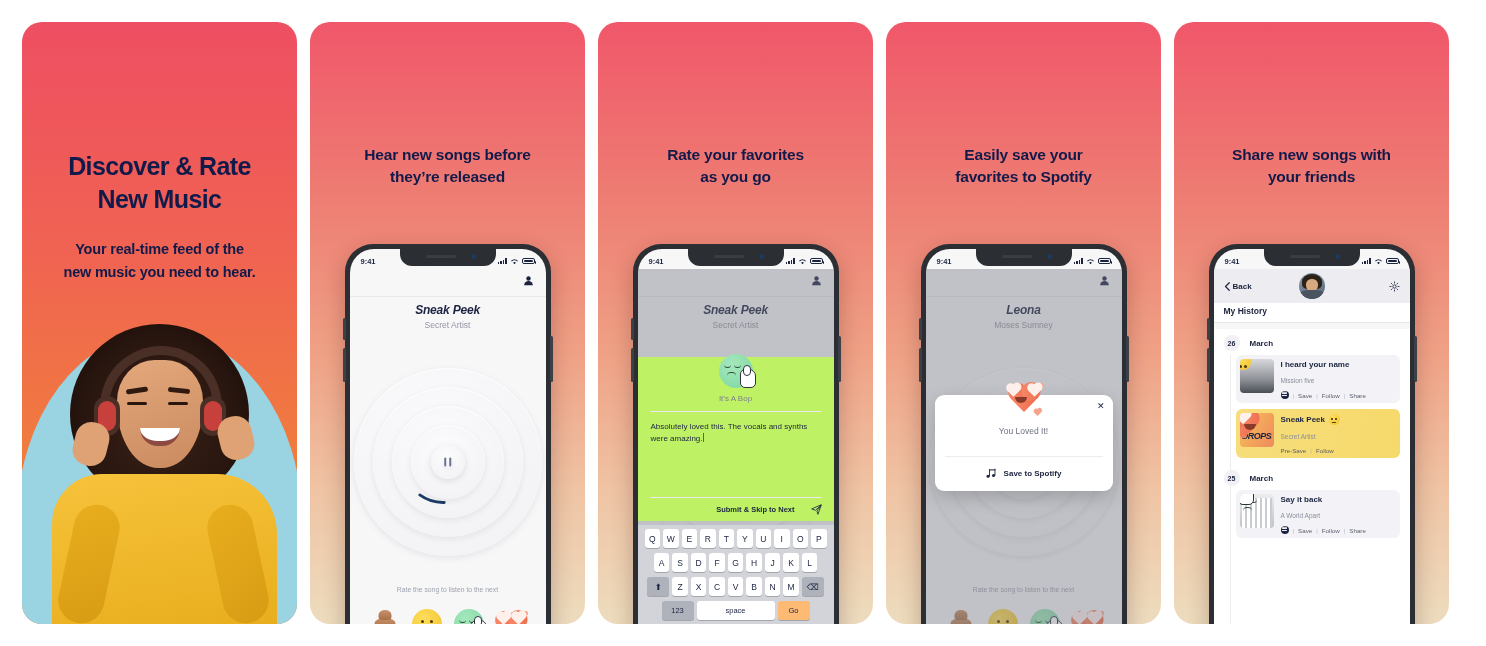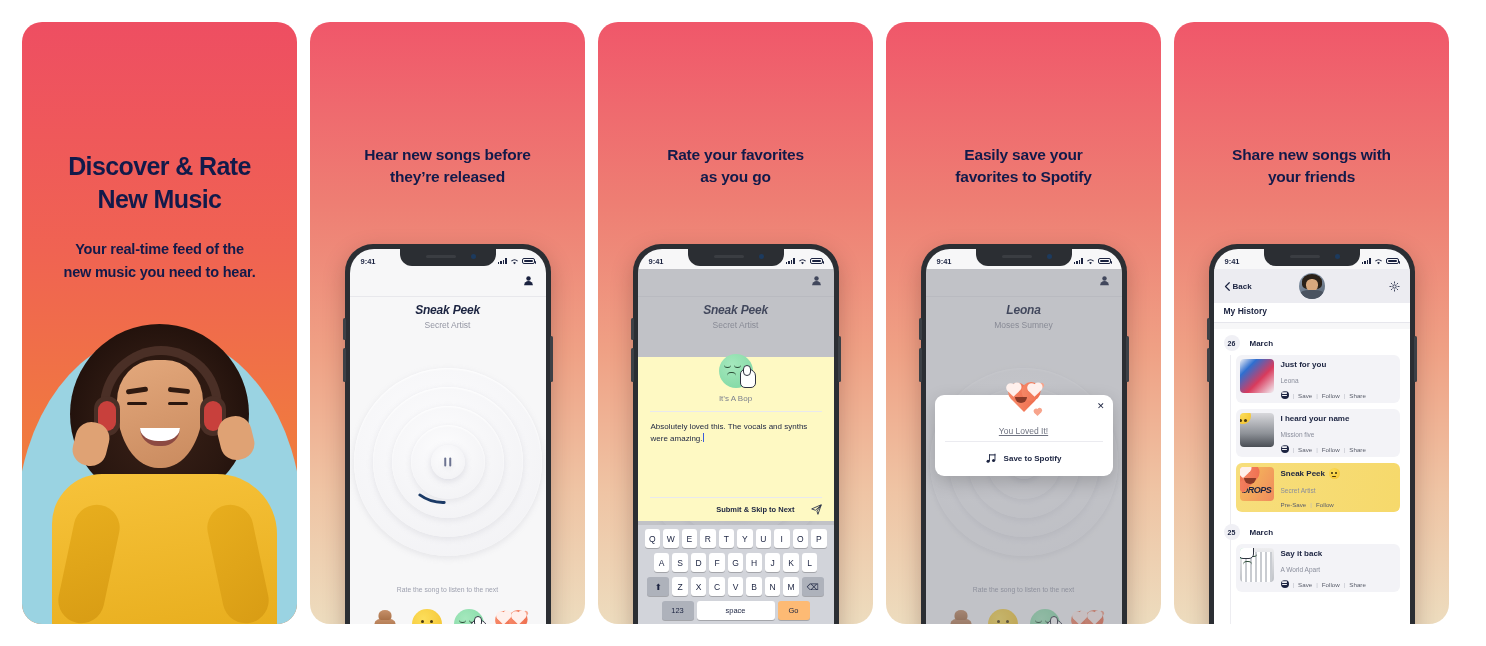--- a/index.html
+++ b/index.html
@@ -191,21 +191,21 @@
   .e-heart .sm{position:absolute;left:9px;top:16px;width:12px;height:6px;background:#8A3A28;border-radius:0 0 10px 10px;z-index:3;}
   .e-heart .fl{position:absolute;width:5px;height:5px;background:#F7A48C;transform:rotate(-45deg);border-radius:0 0 1px 0;}
   .e-heart .fl::before,.e-heart .fl::after{content:"";position:absolute;width:5px;height:5px;background:inherit;border-radius:50%;}
   .e-heart .fl::before{top:-2.5px;left:0;} .e-heart .fl::after{top:0;right:-2.5px;}
   .e-heart .fl.a{right:0px;top:4px;} .e-heart .fl.b{right:2px;bottom:2px;}
 
   
   .dim { position:absolute; inset:20px 0 0; background:rgba(120,122,132,.42); z-index:8; }
   .review-card {
     position:absolute; left:0; right:0; top:108px; bottom:128px;
-    background:#fef9c3; z-index:9; padding: 21px 12px;
+    background:#bef264; z-index:9; padding: 21px 12px;
   }
   .rc-emoji { width:34px; height:34px; margin:-24px auto 0; position:relative; }
   .rc-label { text-align:center; font-size:8px; color:#7C808F; margin-top:6px; padding-bottom:8px; border-bottom:1px solid #E9E9EE;}
   .rc-text { font-size:8px; line-height:12px; color:#1B2340; padding:9px 1px; }
   .rc-text .caret { display:inline-block; width:1px; height:9px; background:#3B5BDB; vertical-align:-1px;}
   .rc-footer { position:absolute; left:12px; right:12px; bottom:6px; border-top:1px solid #E9E9EE; padding-top:6px; display:flex; justify-content:flex-end; align-items:center; gap:16px;}
   .rc-submit { font-size:7.5px; font-weight:bold; color:#1B2340;}
 
   .keyboard { position:absolute; left:0; right:0; bottom:0; height:124px; background:#D2D4DA; z-index:10; padding:4px 2px 0;}
   .kb-row { display:flex; justify-content:center; gap:3px; margin-bottom:5px; }
@@ -221,21 +221,21 @@
   .key.go{ min-width:32px; font-size:7.5px; background:#fdba74;}
 
   
   .modal {
     position:absolute; left:9px; right:9px; top:146px;
     background:#fff; border-radius:9px; z-index:12; padding:14px 10px 12px;
     box-shadow:0 6px 18px rgba(0,0,0,.18);
   }
   .modal-close { position:absolute; right:8px; top:7px; font-size:9px; color:#1B2340; line-height:1;}
   .modal-emoji { width:36px;height:36px; margin:-28px auto 0; position:relative;}
-  .modal-title { text-align:center; font-size:8.5px; color:#6E7280; margin-top:9px; padding-bottom:5px; border-bottom:1px solid #EBEBF0;text-decoration:underline;}
+  .modal-title { text-align:center; font-size:8.5px; color:#6E7280; margin-top:9px; padding-bottom:20px; border-bottom:1px solid #EBEBF0;}
   .modal-action { display:flex; align-items:center; justify-content:center; gap:7px; padding-top:11px; font-size:8px; font-weight:bold; color:#1B2340;}
 
   
   .hist-nav { position:absolute; top:20px; left:0; right:0; height:34px; background:#ECECF1; display:flex; align-items:center; justify-content:space-between; padding:0 10px;}
   .back-btn { display:flex; align-items:center; gap:3px; font-size:8px; color:#1B2340; font-weight:bold;}
   .hist-avatar { width:26px;height:26px;border-radius:50%; overflow:hidden; position:absolute; left:50%; transform:translateX(-50%); background:linear-gradient(160deg,#8FA0B4,#55606E);}
   .hist-avatar .hair{position:absolute;left:3px;right:3px;top:1px;height:15px;background:#2A2118;border-radius:50% 50% 30% 30%;}
   .hist-avatar .fc{position:absolute;left:7px;right:7px;top:6px;height:12px;background:#D8A97E;border-radius:45%;}
   .hist-avatar .bd{position:absolute;left:1px;right:1px;bottom:0;height:9px;background:#4A5360;border-radius:40% 40% 0 0;}
   .hist-head { position:absolute; top:54px; left:0; right:0; padding:3px 10px 6px; font-size:8.5px; font-weight:bold; color:#1B2340; border-bottom:1px solid #E6E6EC; background:#fff;}
@@ -636,36 +636,20 @@
         <div class="hist-head">My History</div>
 
         <div class="hist-body">
           <div class="scroll-line"></div>
 
           <div class="date-row">
             <span class="date-num">26</span>
             <span class="date-mon">March</span>
           </div>
 
-          <div class="track-row">
-            <span class="art art-1"></span>
-            <span class="tr-info">
-              <span class="tr-title">Just for you</span>
-              <span class="tr-artist">Leona</span>
-              <span class="tr-actions">
-                <span class="sp-ic"></span>
-                  <span class="sep">|</span>
-                <span>Save</span>
-                  <span class="sep">|</span>
-                <span>Follow</span>
-                  <span class="sep">|</span>
-                <span>Share</span>
-              </span>
-            </span>
-          </div>
 
           <div class="track-row">
             <span class="art art-2">
               <span class="badge emoji e-neutral">
                   <span class="ey l"></span>
                   <span class="ey r"></span>
                   <span class="mo"></span>
                 </span>
             </span>
             <span class="tr-info">

